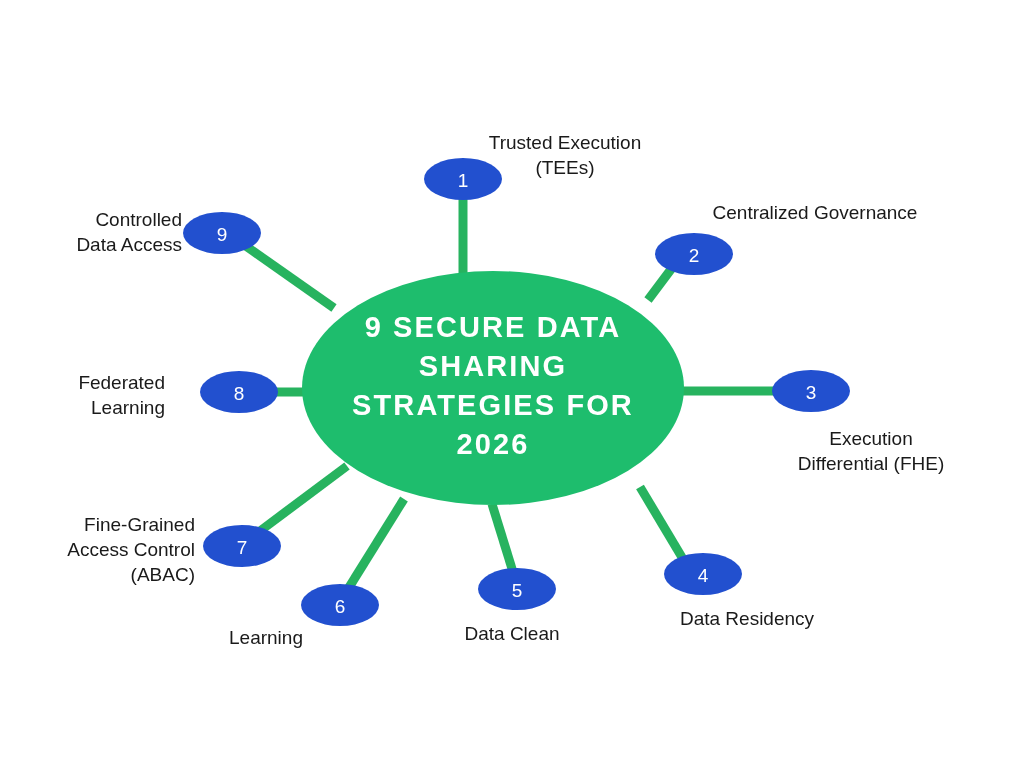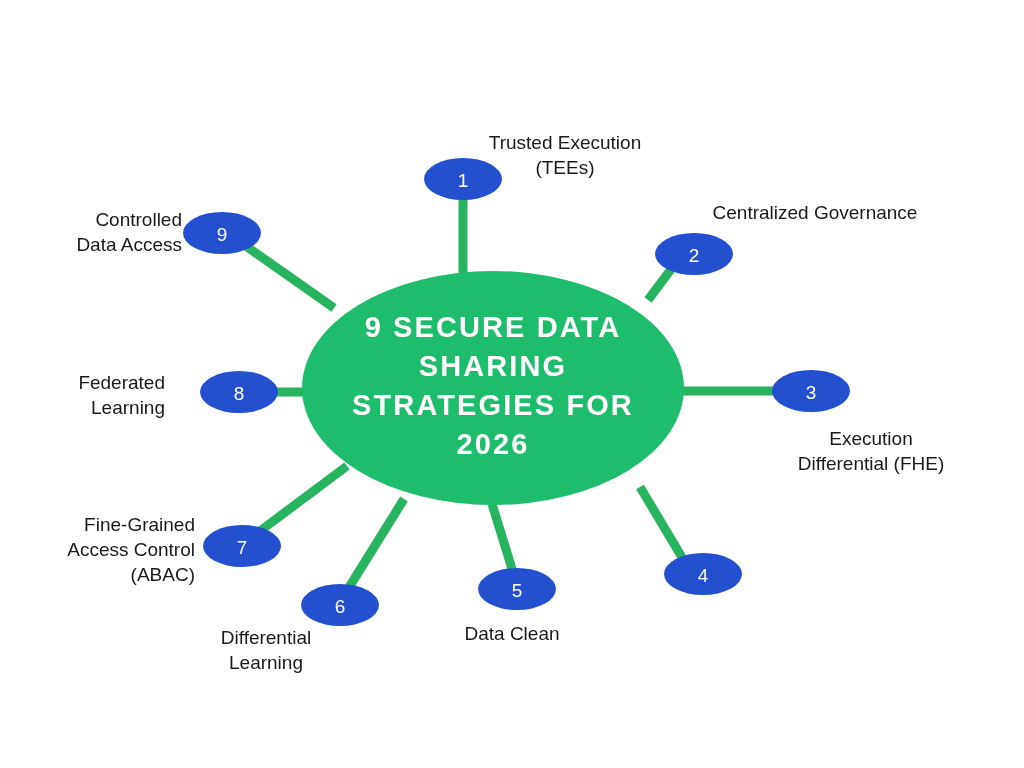--- a/index.html
+++ b/index.html
@@ -120,21 +120,21 @@
           <ellipse class="node-ellipse" cx="222" cy="233" rx="39" ry="21" fill="#2250cf"></ellipse>
           <text class="node-num" x="222" y="234" fill="#ffffff">9</text>
         </g>
       </g>
   </svg>
 
   <div id="labels-layer">
       <div class="node-label lbl-center" style="left: 420px; top: 130px; width: 290px; color: rgb(26, 26, 26);"><div>Trusted Execution</div><div>(TEEs)</div></div>
       <div class="node-label lbl-center" style="left: 670px; top: 200px; width: 290px; color: rgb(26, 26, 26);"><div>Centralized Governance</div></div>
       <div class="node-label lbl-center" style="left: 726px; top: 426px; width: 290px; color: rgb(26, 26, 26);"><div>Execution</div><div>Differential (FHE)</div></div>
-      <div class="node-label lbl-center" style="left: 602px; top: 606px; width: 290px; color: rgb(26, 26, 26);"></div>
+      <div class="node-label lbl-center" style="left: 602px; top: 606px; width: 290px; color: rgb(26, 26, 26);"><div>Data Residency</div></div>
       <div class="node-label lbl-center" style="left: 367px; top: 621px; width: 290px; color: rgb(26, 26, 26);"><div>Data Clean</div></div>
-      <div class="node-label lbl-center" style="left: 121px; top: 625px; width: 290px; color: rgb(26, 26, 26);"><div>Differential</div><div>Learning</div></div>
+      <div class="node-label lbl-center" style="left: 121px; top: 625px; width: 290px; color: rgb(26, 26, 26);"><div>Learning</div></div>
       <div class="node-label lbl-right" style="left: -95px; top: 512px; width: 290px; color: rgb(26, 26, 26);"><div>Fine-Grained</div><div>Access Control</div><div>(ABAC)</div></div>
       <div class="node-label lbl-right" style="left: -125px; top: 370px; width: 290px; color: rgb(26, 26, 26);"><div>Federated</div><div>Learning</div></div>
       <div class="node-label lbl-right" style="left: -108px; top: 207px; width: 290px; color: rgb(26, 26, 26);"><div>Controlled</div><div>Data Access</div></div>
     </div>
 
 </div>
 
 </body></html>

